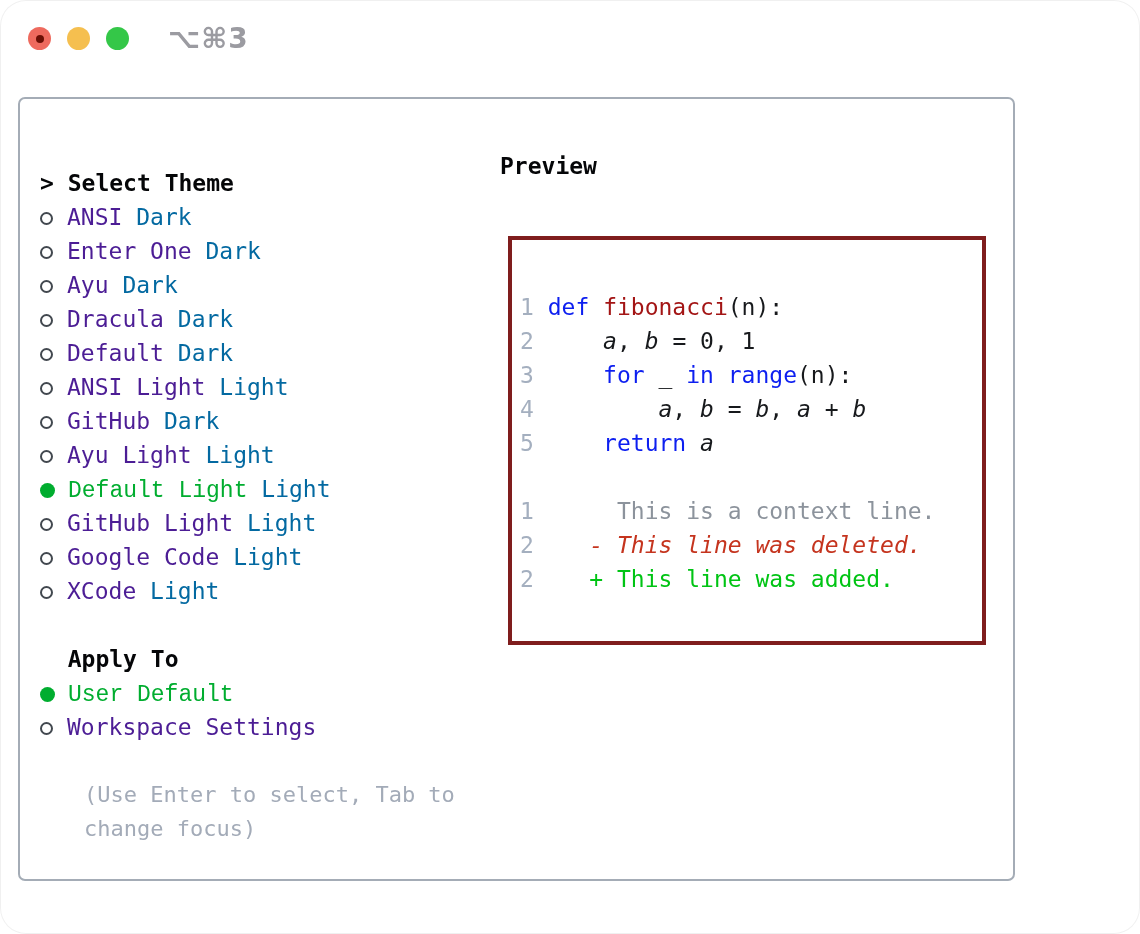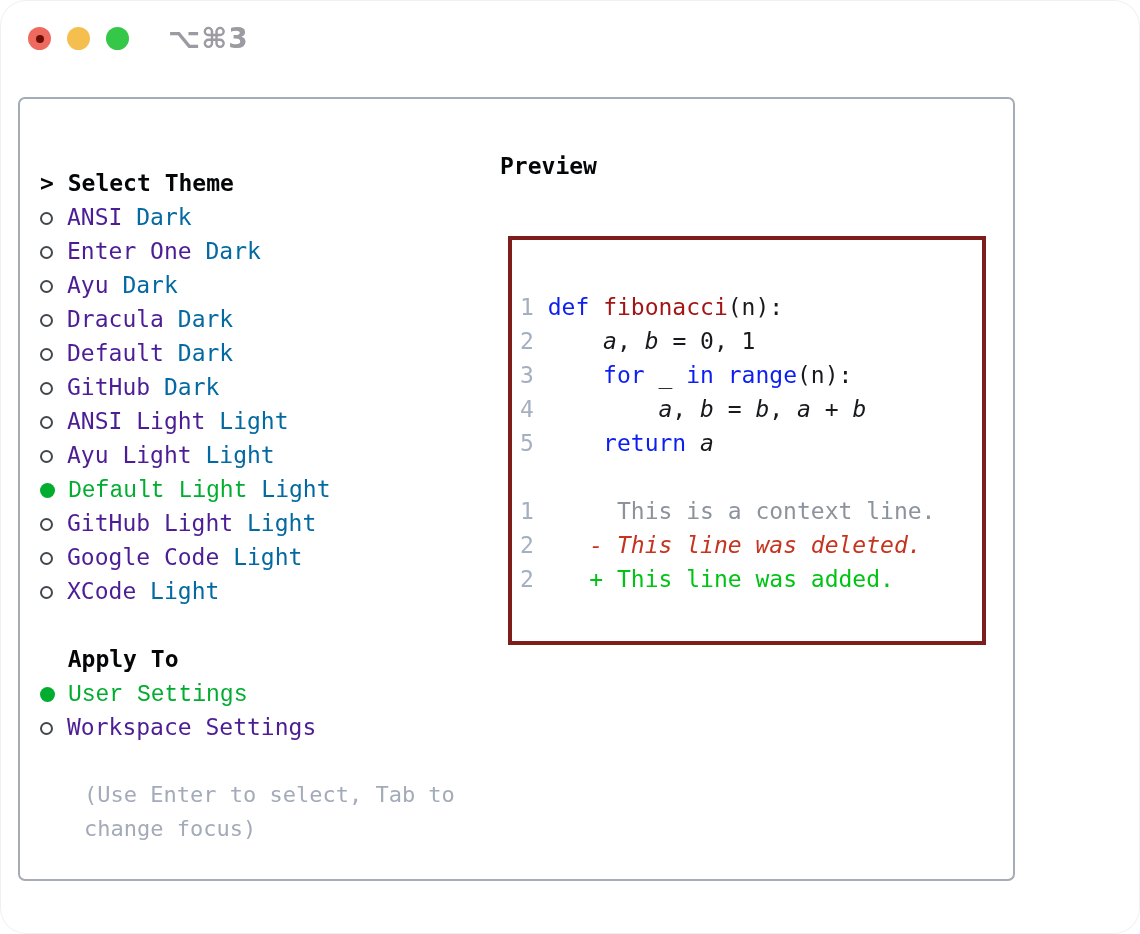--- a/index.html
+++ b/index.html
@@ -63,32 +63,32 @@
   <div class="panel">
 
     <div class="left-col">
       <div class="row hdr"><span class="cursor">&gt; </span><span>Select Theme</span></div>
       <div id="theme-list">
           <div class="row"><span class="radio"></span><span class="t-name">ANSI</span><span class="t-variant"> Dark</span></div>
           <div class="row"><span class="radio"></span><span class="t-name">Enter One</span><span class="t-variant"> Dark</span></div>
           <div class="row"><span class="radio"></span><span class="t-name">Ayu</span><span class="t-variant"> Dark</span></div>
           <div class="row"><span class="radio"></span><span class="t-name">Dracula</span><span class="t-variant"> Dark</span></div>
           <div class="row"><span class="radio"></span><span class="t-name">Default</span><span class="t-variant"> Dark</span></div>
+          <div class="row"><span class="radio"></span><span class="t-name">ANSI Light</span><span class="t-variant"> Light</span></div>
           <div class="row"><span class="radio"></span><span class="t-name">GitHub</span><span class="t-variant"> Dark</span></div>
-          <div class="row"><span class="radio"></span><span class="t-name">ANSI Light</span><span class="t-variant"> Light</span></div>
           <div class="row"><span class="radio"></span><span class="t-name">Ayu Light</span><span class="t-variant"> Light</span></div>
           <div class="row sel"><span class="radio on"></span><span class="t-name">Default Light</span><span class="t-variant"> Light</span></div>
           <div class="row"><span class="radio"></span><span class="t-name">GitHub Light</span><span class="t-variant"> Light</span></div>
           <div class="row"><span class="radio"></span><span class="t-name">Google Code</span><span class="t-variant"> Light</span></div>
           <div class="row"><span class="radio"></span><span class="t-name">XCode</span><span class="t-variant"> Light</span></div>
         </div>
       <div class="spacer"></div>
       <div class="row hdr"><span>  </span><span>Apply To</span></div>
       <div id="apply-list">
-          <div class="row sel"><span class="radio on"></span><span class="t-name">User Settings</span></div>
+          <div class="row sel"><span class="radio on"></span><span class="t-name">User Default</span></div>
           <div class="row"><span class="radio"></span><span class="t-name">Workspace Settings</span></div>
         </div>
       <div class="spacer"></div>
       <div class="help">(Use Enter to select, Tab to change focus)</div>
     </div>
 
     <div class="preview-label row hdr">Preview</div>
 
     <div class="preview-box">
       <div id="code-lines">

